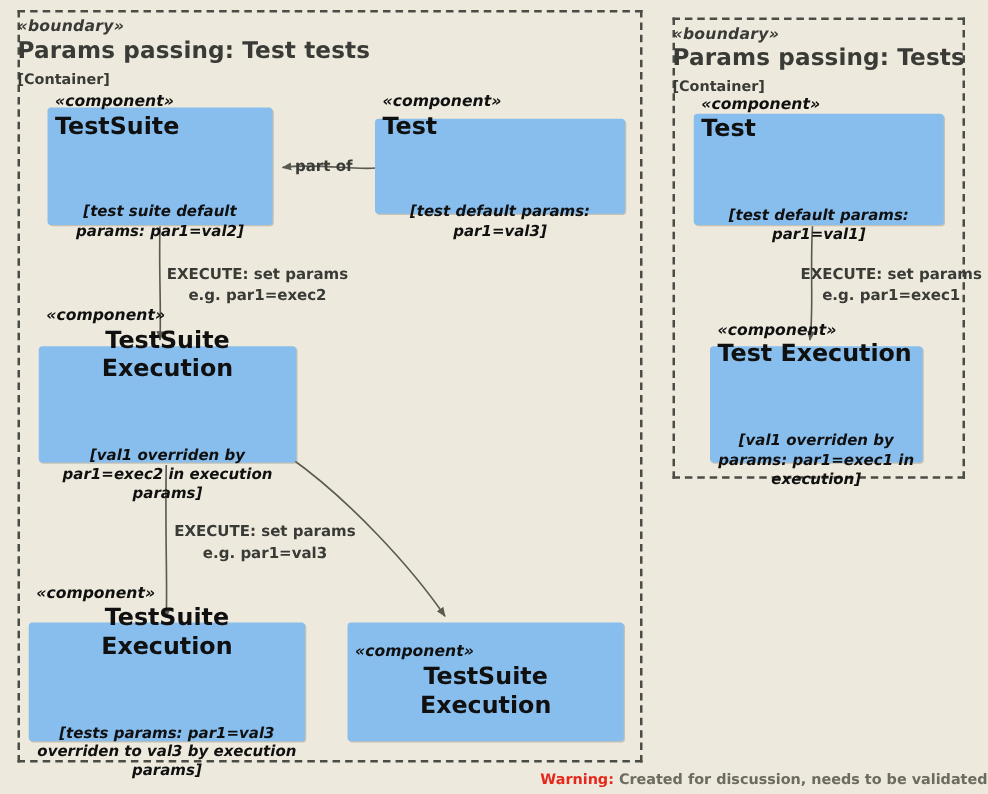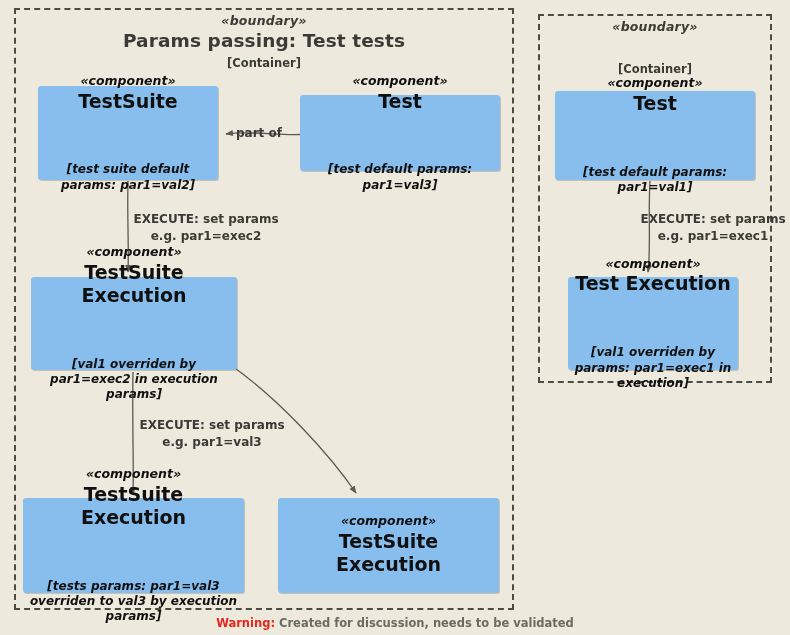--- a/index.html
+++ b/index.html
@@ -32,21 +32,21 @@
   .boundary {
     position: absolute;
     border: 2px dashed #4c4c46;
     background: transparent;
     box-sizing: border-box;
   }
   .boundary-title {
     position: absolute;
     left: 0;
     width: 100%;
-    text-align: center;
+    text-align: left;
     color: #3a3a36;
   }
   .b-stereotype {
     font-size: 12.5px;
     font-style: italic;
     font-weight: 600;
     letter-spacing: .2px;
   }
   .b-name {
     font-size: 18.5px;
@@ -60,21 +60,21 @@
 
   
   .node {
     position: absolute;
     background: #87BEEE;
     box-sizing: border-box;
     border-radius: 3px;
     box-shadow: 1px 1px 0 rgba(120,120,110,.35);
     display: flex;
     flex-direction: column;
-    align-items: center;
+    align-items: flex-start;
     justify-content: center;
     text-align: center;
     padding: 4px 6px;
     color: #101010;
   }
   .n-stereotype {
     font-size: 12.5px;
     font-style: italic;
     font-weight: 600;
     line-height: 1.25;
@@ -103,21 +103,21 @@
     line-height: 1.45;
     text-align: center;
     white-space: pre-line;
   }
 
   
   .footer {
     position: absolute;
     left: 0;
     width: 100%;
-    text-align: center;
+    text-align: right;
     font-size: 11.5px;
     font-weight: 600;
     color: #6b6b60;
   }
   .footer .warn {
     color: #E8261C;
     font-weight: bold;
   }
 </style>
 </head>
@@ -145,20 +145,21 @@
 
   <div class="boundary" style="left:14px; top:8px; width:500px; height:602px;"></div>
 
   <div class="boundary-title b-stereotype" style="left:14px; top:13px; width:500px;">«boundary»</div>
   <div class="boundary-title b-name" style="left:14px; top:30px; width:500px;">Params passing: Test tests</div>
   <div class="boundary-title b-kind" style="left:14px; top:56px; width:500px;">[Container]</div>
 
   <div class="boundary" style="left:538px; top:14px; width:234px; height:369px;"></div>
 
   <div class="boundary-title b-stereotype" style="left:538px; top:19px; width:234px;">«boundary»</div>
+  <div class="boundary-title b-name" style="left:538px; top:36px; width:234px;">Params passing: Tests</div>
   <div class="boundary-title b-kind" style="left:538px; top:62px; width:234px;">[Container]</div>
 
   <div class="node" style="left:38px; top:86px; width:180px; height:94px;">
     <div class="n-stereotype">«component»</div>
     <div class="n-name">TestSuite</div>
     <div class="n-desc">[test suite default params: par1=val2]</div>
   </div>
 
   <div class="node" style="left:300px; top:95px; width:200px; height:76px;">
     <div class="n-stereotype">«component»</div>

